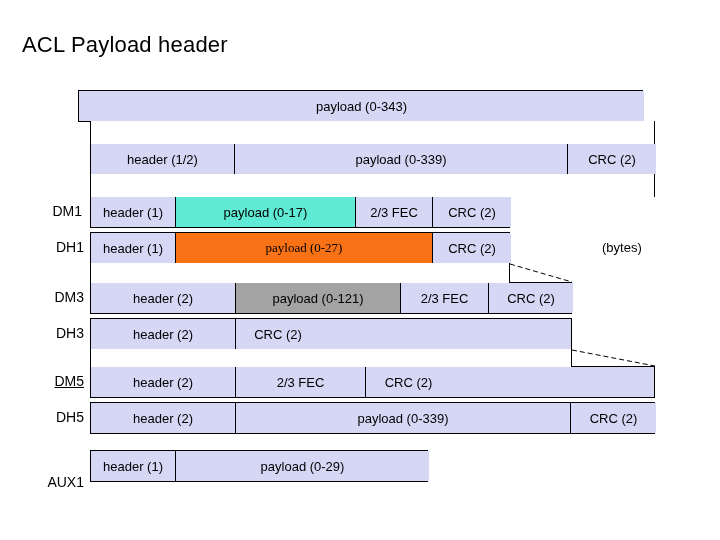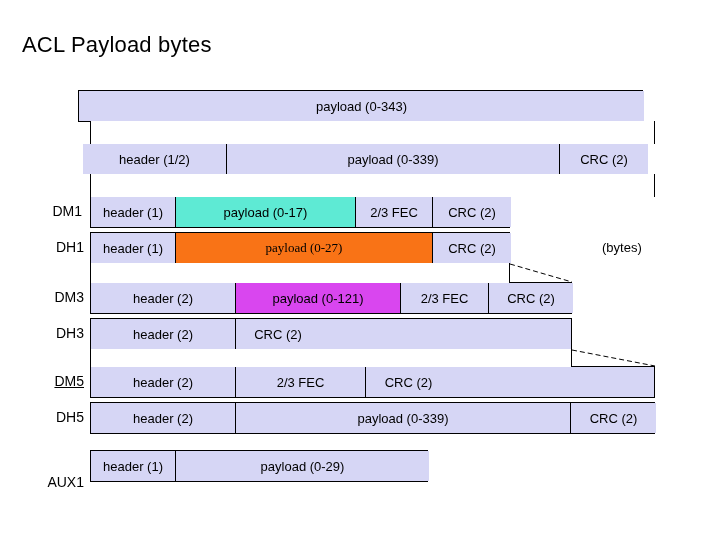--- a/index.html
+++ b/index.html
@@ -68,59 +68,59 @@
     border-top: none;
     border-bottom: none;
     background: #ffffff;
   }
 </style>
 </head>
 <body>
 
 <div id="stage">
 
-  <div id="title">ACL Payload bytes</div>
+  <div id="title">ACL Payload header</div>
 
   <svg id="connectors" viewBox="0 0 720 540" xmlns="http://www.w3.org/2000/svg">
       <line x1="234" y1="175" x2="175" y2="196" stroke="#000000" stroke-width="1" stroke-dasharray="5,3"></line>
       <line x1="567" y1="175" x2="432" y2="196" stroke="#000000" stroke-width="1" stroke-dasharray="5,3"></line>
       <line x1="655" y1="175" x2="510" y2="196" stroke="#000000" stroke-width="1" stroke-dasharray="5,3"></line>
       <line x1="175" y1="264" x2="235" y2="282" stroke="#000000" stroke-width="1" stroke-dasharray="5,3"></line>
       <line x1="432" y1="264" x2="488" y2="282" stroke="#000000" stroke-width="1" stroke-dasharray="5,3"></line>
       <line x1="510" y1="264" x2="572" y2="282" stroke="#000000" stroke-width="1" stroke-dasharray="5,3"></line>
       <line x1="235" y1="350" x2="235" y2="366" stroke="#000000" stroke-width="1" stroke-dasharray="5,3"></line>
       <line x1="488" y1="350" x2="570" y2="366" stroke="#000000" stroke-width="1" stroke-dasharray="5,3"></line>
       <line x1="572" y1="350" x2="655" y2="366" stroke="#000000" stroke-width="1" stroke-dasharray="5,3"></line>
     </svg>
 
   <div id="rows-layer">
       <div class="bar" style="left: 78px; top: 90px; width: 565px; background: rgb(214, 214, 245); border-color: rgb(0, 0, 0);">
         <div class="cell" style="width: 565px; flex: 0 0 565px; background: rgb(214, 214, 245); border-right-color: rgb(0, 0, 0);">payload (0-343)</div>
       </div>
-      <div class="bar" style="left: 90px; top: 143px; width: 551px; background: rgb(214, 214, 245); border-color: rgb(0, 0, 0); justify-content: center;">
+      <div class="bar" style="left: 90px; top: 143px; width: 551px; background: rgb(214, 214, 245); border-color: rgb(0, 0, 0);">
         <div class="cell" style="width: 144px; flex: 0 0 144px; background: rgb(214, 214, 245); border-right-color: rgb(0, 0, 0);">header (1/2)</div>
         <div class="cell" style="width: 333px; flex: 0 0 333px; background: rgb(214, 214, 245); border-right-color: rgb(0, 0, 0);">payload (0-339)</div>
         <div class="cell" style="width: 88px; flex: 0 0 88px; background: rgb(214, 214, 245); border-right-color: rgb(0, 0, 0);">CRC (2)</div>
       </div>
       <div class="bar" style="left: 90px; top: 196px; width: 420px; background: rgb(214, 214, 245); border-color: rgb(0, 0, 0);">
         <div class="cell" style="width: 85px; flex: 0 0 85px; background: rgb(214, 214, 245); border-right-color: rgb(0, 0, 0);">header (1)</div>
         <div class="cell" style="width: 180px; flex: 0 0 180px; background: #5eead4; border-right-color: rgb(0, 0, 0);">payload (0-17)</div>
         <div class="cell" style="width: 77px; flex: 0 0 77px; background: rgb(214, 214, 245); border-right-color: rgb(0, 0, 0);">2/3 FEC</div>
         <div class="cell" style="width: 78px; flex: 0 0 78px; background: rgb(214, 214, 245); border-right-color: rgb(0, 0, 0);">CRC (2)</div>
       </div>
       <div class="rowlabel" style="top: 203px; left: 8px; width: 74px;">DM1</div>
       <div class="bar" style="left: 90px; top: 232px; width: 420px; background: rgb(214, 214, 245); border-color: rgb(0, 0, 0);">
         <div class="cell" style="width: 85px; flex: 0 0 85px; background: rgb(214, 214, 245); border-right-color: rgb(0, 0, 0);">header (1)</div>
         <div class="cell" style="width: 257px; flex: 0 0 257px; background: #f97316; border-right-color: rgb(0, 0, 0); font-family: Liberation Serif, serif;">payload (0-27)</div>
         <div class="cell" style="width: 78px; flex: 0 0 78px; background: rgb(214, 214, 245); border-right-color: rgb(0, 0, 0);">CRC (2)</div>
       </div>
       <div class="rowlabel" style="top: 239px; left: 10px; width: 74px;">DH1</div>
       <div class="bar" style="left: 90px; top: 282px; width: 482px; background: rgb(214, 214, 245); border-color: rgb(0, 0, 0);">
         <div class="cell" style="width: 145px; flex: 0 0 145px; background: rgb(214, 214, 245); border-right-color: rgb(0, 0, 0);">header (2)</div>
-        <div class="cell" style="width: 165px; flex: 0 0 165px; background: #d946ef; border-right-color: rgb(0, 0, 0);">payload (0-121)</div>
+        <div class="cell" style="width: 165px; flex: 0 0 165px; background: #a3a3a3; border-right-color: rgb(0, 0, 0);">payload (0-121)</div>
         <div class="cell" style="width: 88px; flex: 0 0 88px; background: rgb(214, 214, 245); border-right-color: rgb(0, 0, 0);">2/3 FEC</div>
         <div class="cell" style="width: 84px; flex: 0 0 84px; background: rgb(214, 214, 245); border-right-color: rgb(0, 0, 0);">CRC (2)</div>
       </div>
       <div class="rowlabel" style="top: 289px; left: 10px; width: 74px;">DM3</div>
       <div class="bar" style="left: 90px; top: 318px; width: 482px; background: rgb(214, 214, 245); border-color: rgb(0, 0, 0);">
         <div class="cell" style="width: 145px; flex: 0 0 145px; background: rgb(214, 214, 245); border-right-color: rgb(0, 0, 0);">header (2)</div>
         <div class="cell" style="width: 84px; flex: 0 0 84px; background: rgb(214, 214, 245); border-right-color: rgb(0, 0, 0);">CRC (2)</div>
       </div>
       <div class="rowlabel" style="top: 325px; left: 10px; width: 74px;">DH3</div>
       <div class="bar" style="left: 90px; top: 366px; width: 565px; background: rgb(214, 214, 245); border-color: rgb(0, 0, 0);">

